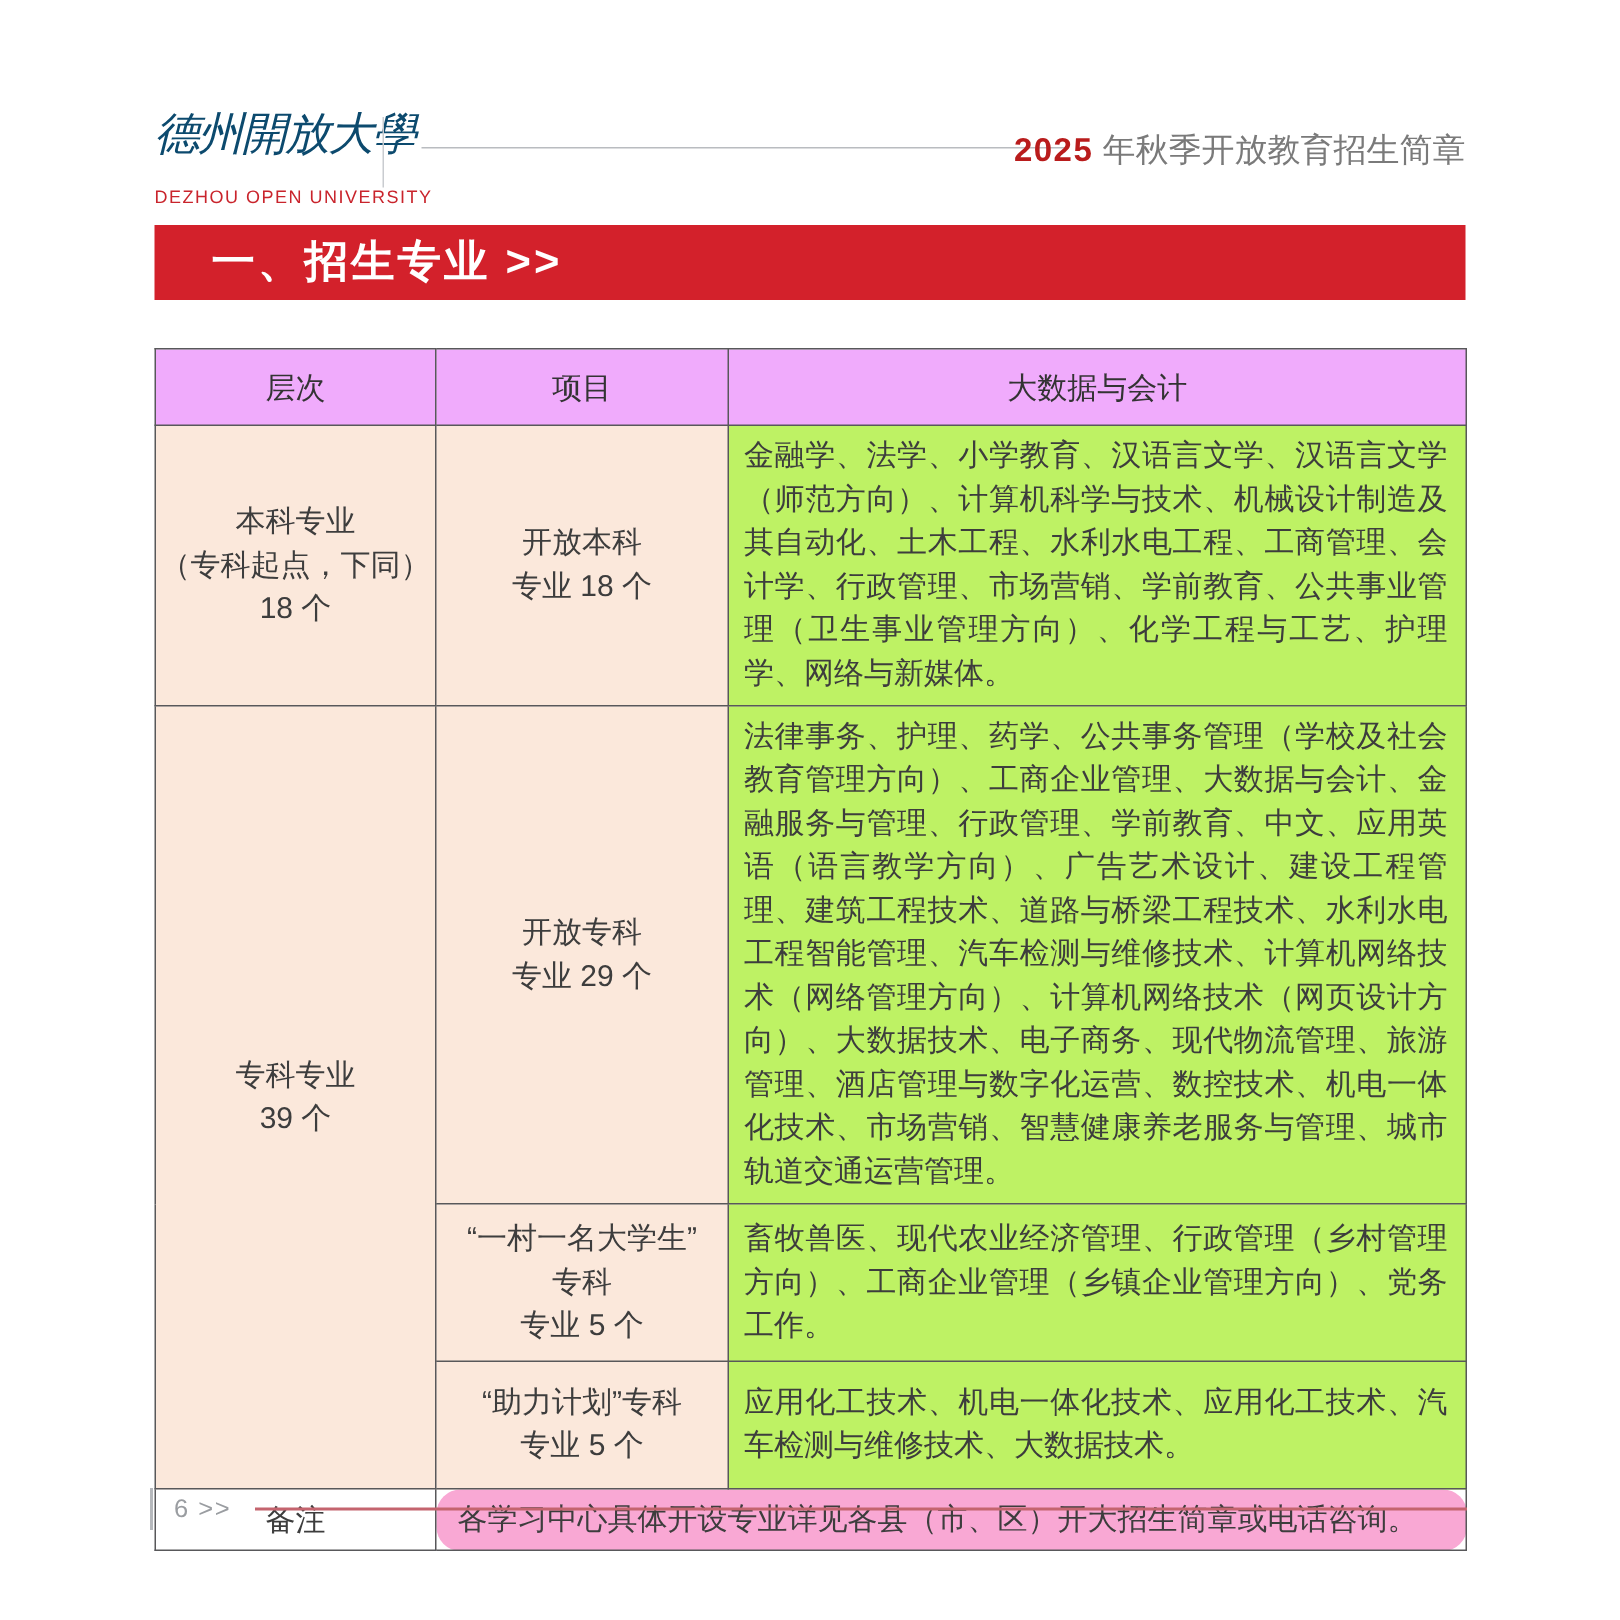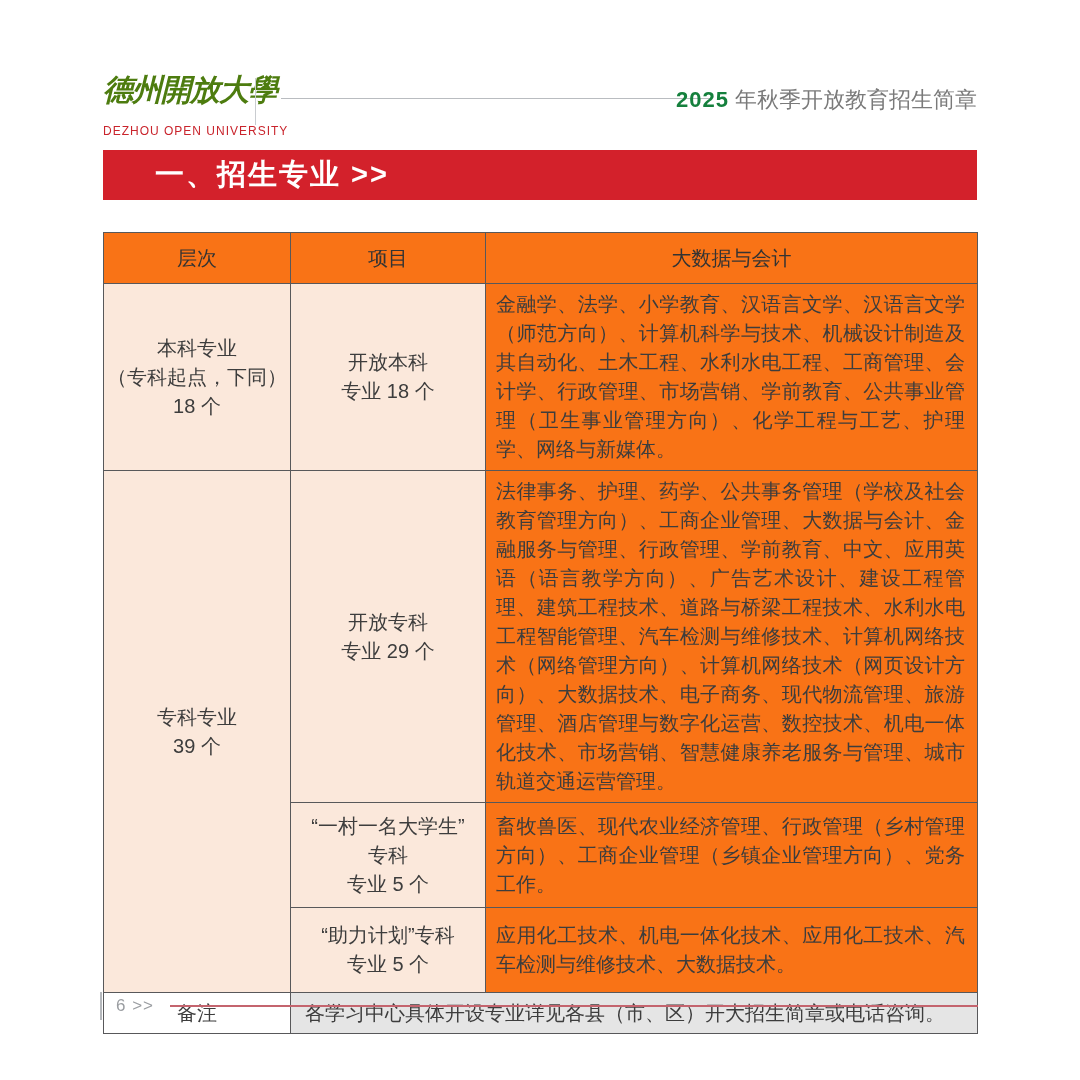--- a/index.html
+++ b/index.html
@@ -7,60 +7,60 @@
     position:relative; width:1080px; height:1080px; background:#ffffff;
     font-family:"Liberation Sans","DejaVu Sans",sans-serif; color:#3d3d3d;
     overflow:hidden;
   }
 
   
   .hdr { position:absolute; left:103px; top:74px; width:874px; height:60px; }
   .logo { position:absolute; left:0; top:0; width:150px; }
   .logo-cn {
     font-family:"Liberation Serif","DejaVu Serif",serif;
-    font-style:italic; font-weight:bold; font-size:30px; line-height:32px;
-    color:#4d7c0f; white-space:nowrap; letter-spacing:-1px;
+    font-style:italic; font-weight:normal; font-size:30px; line-height:32px;
+    color:#0c4a6e; white-space:nowrap; letter-spacing:-1px;
   }
   .logo-en {
     font-size:12px; letter-spacing:1px; color:#c9242c; margin-top:18px; white-space:nowrap;
   }
   .hdr-divider { position:absolute; left:152px; top:4px; width:1px; height:47px; background:#c9ccd0; }
   .hdr-rule { position:absolute; left:178px; top:24px; width:430px; height:1px; background:#b9bcc0; }
   .hdr-title {
     position:absolute; right:0; top:11px; font-size:22px; color:#7a7a7a; white-space:nowrap;
   }
-  .hdr-title b { color:#15803d; font-weight:bold; letter-spacing:1px; }
+  .hdr-title b { color:#b91c1c; font-weight:bold; letter-spacing:1px; }
 
   
   .banner {
     position:absolute; left:103px; top:150px; width:874px; height:50px;
     background:#d3212b; display:flex; align-items:center;
   }
   .banner-text {
-    color:#ffffff; font-weight:bold; font-size:29px; padding-left:52px; letter-spacing:2px;
+    color:#ffffff; font-weight:bold; font-size:29px; padding-left:38px; letter-spacing:2px;
     white-space:nowrap;
   }
 
   
   .tbl-wrap { position:absolute; left:103px; top:232px; width:874px; }
   table.maj {
     border-collapse:collapse; table-layout:fixed; width:874px;
     font-size:20px; color:#3d3d3d;
   }
   table.maj td { border:1px solid #58585a; vertical-align:middle; }
   .c1 { width:187px; }
   .c2 { width:195px; }
   .c3 { width:492px; }
-  td.th-cell { background:#f97316; text-align:center; height:48px; font-size:20px; color:#333; }
+  td.th-cell { background:#f0abfc; text-align:center; height:48px; font-size:20px; color:#333; }
   td.peach { background:#fbe8db; text-align:center; white-space:pre-line; line-height:29px; }
   td.white-just {
-    background:#f97316; text-align:justify; padding:6px 12px 6px 10px; line-height:29px;
+    background:#bef264; text-align:justify; padding:6px 12px 6px 10px; line-height:29px;
   }
   td.white-center { background:#ffffff; text-align:center; }
-  td.white-left { background:#e5e5e5; padding:4px 12px 4px 14px; line-height:27px; font-size:20px; }
+  td.white-left { background:#f9a8d4; padding:4px 12px 4px 14px; line-height:27px; font-size:20px;border-radius:16px; }
   tr.r1 { height:175px; }
   tr.r2 { height:290px; }
   tr.r3 { height:105px; }
   tr.r4 { height:85px; }
   tr.r5 { height:41px;margin-top:24px; }
 
   
   .ftr { position:absolute; left:100px; top:992px; width:878px; height:30px; }
   .ftr-bar { position:absolute; left:0; top:0; width:2px; height:28px; background:#b5b8bc; }
   .ftr-page { position:absolute; left:16px; top:4px; font-size:17px; color:#9a9da1; letter-spacing:1px; }

